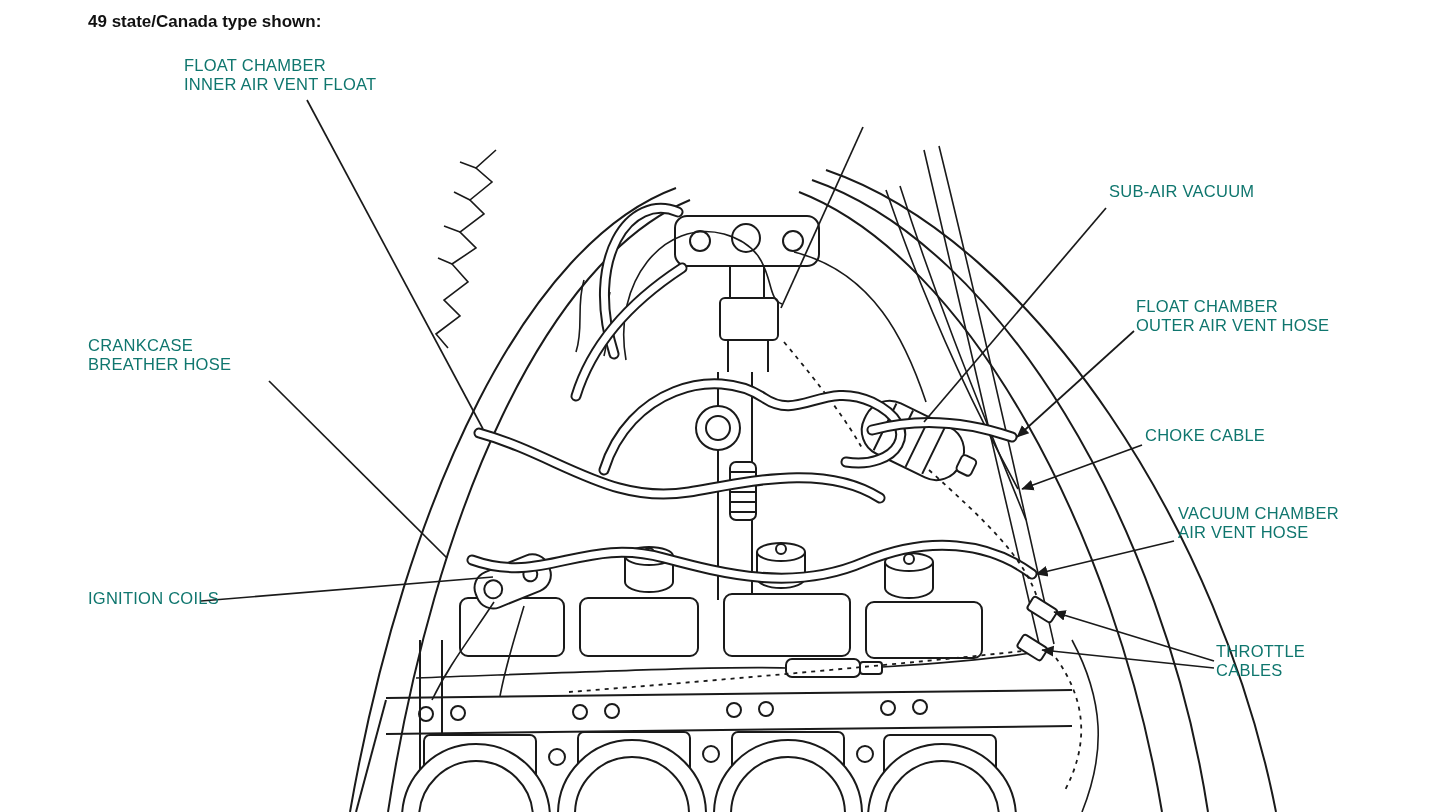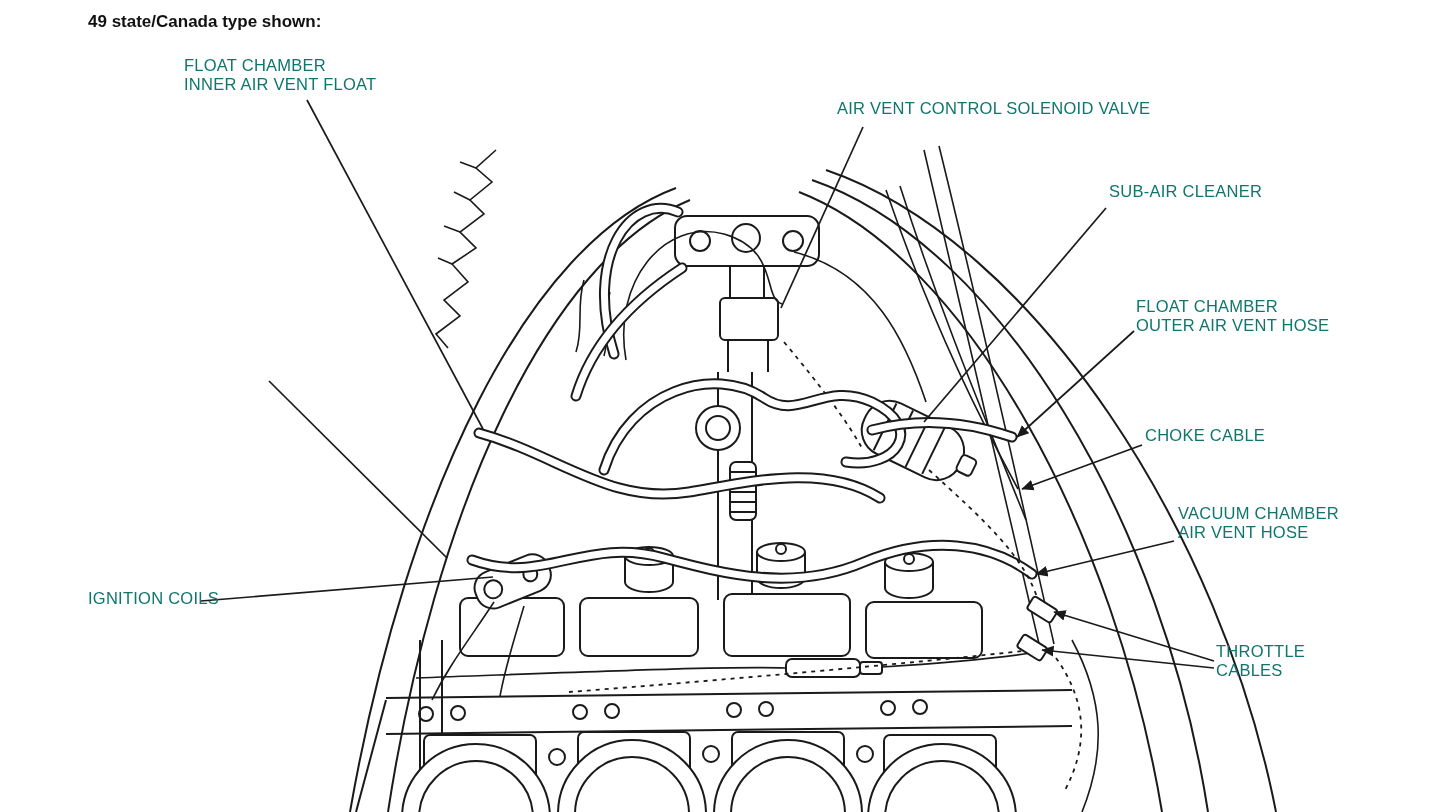--- a/index.html
+++ b/index.html
@@ -198,26 +198,23 @@
     </g>
   </svg>
 
   <div class="heading">49 state/Canada type shown:</div>
 
   <div class="label" style="left:160px;top:56px">
     <div>FLOAT CHAMBER</div>
     <div>INNER AIR VENT FLOAT</div>
   </div>
 
-  <div class="label" style="left:813px;top:99px">
-    <div>AIR VENT CONTROL SOLENOID VALVE</div>
-  </div>
 
   <div class="label" style="left:1085px;top:182px">
-    <div>SUB-AIR CLEANER</div>
+    <div>SUB-AIR VACUUM</div>
   </div>
 
   <div class="label" style="left:1112px;top:297px">
     <div>FLOAT CHAMBER</div>
     <div>OUTER AIR VENT HOSE</div>
   </div>
 
   <div class="label" style="left:1121px;top:426px">
     <div>CHOKE CABLE</div>
   </div>
@@ -225,18 +222,22 @@
   <div class="label" style="left:1154px;top:504px">
     <div>VACUUM CHAMBER</div>
     <div>AIR VENT HOSE</div>
   </div>
 
   <div class="label" style="left:1192px;top:642px">
     <div>THROTTLE</div>
     <div>CABLES</div>
   </div>
 
+  <div class="label" style="left:64px;top:336px">
+    <div>CRANKCASE</div>
+    <div>BREATHER HOSE</div>
+  </div>
 
   <div class="label" style="left:64px;top:589px">
     <div>IGNITION COILS</div>
   </div>
 
 </div>
 
 </body></html>

